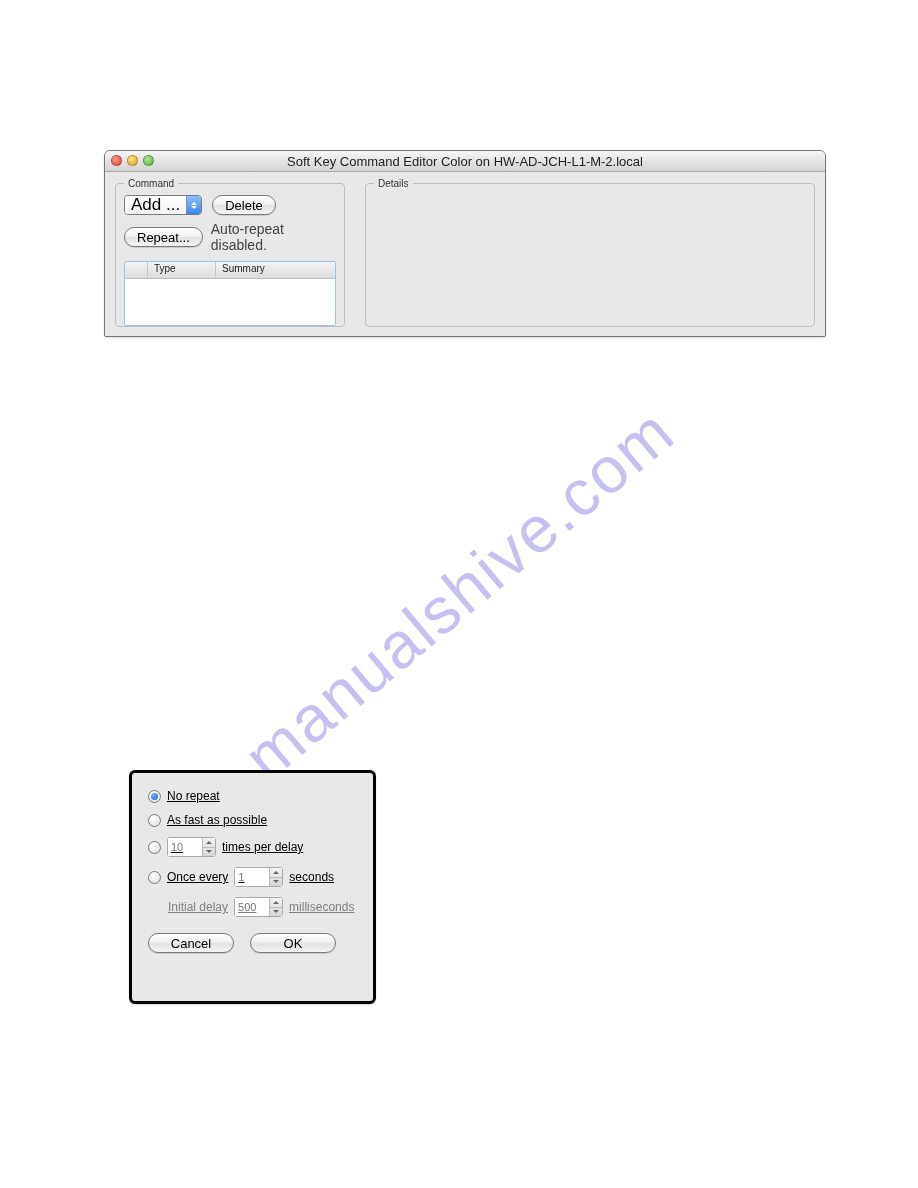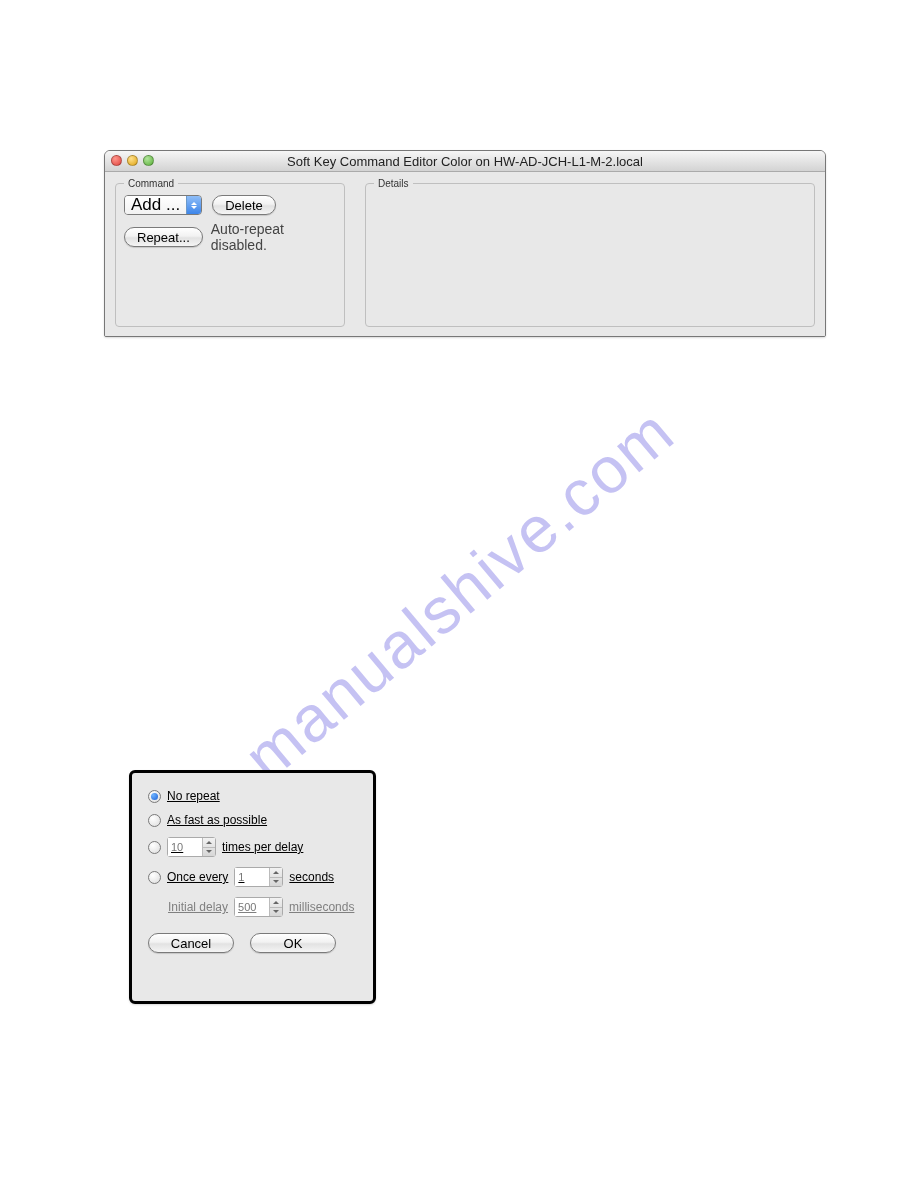--- a/index.html
+++ b/index.html
@@ -258,20 +258,27 @@
               <span class="tri up"></span>
                 <span class="tri dn"></span>
             </span>
           </span>
           <span class="aqua-btn">Delete</span>
         </div>
         <div class="row2">
           <span class="aqua-btn">Repeat...</span>
           <span class="status-text">Auto-repeat disabled.</span>
         </div>
+        <div class="listbox">
+          <div class="hdr">
+            <div class="cell c0"></div>
+            <div class="cell c1">Type</div>
+            <div class="cell c2">Summary</div>
+          </div>
+        </div>
       </fieldset>
     </div>
     <div class="col-right">
       <fieldset>
         <legend>Details</legend>
       </fieldset>
     </div>
   </div>
 </div>
 

